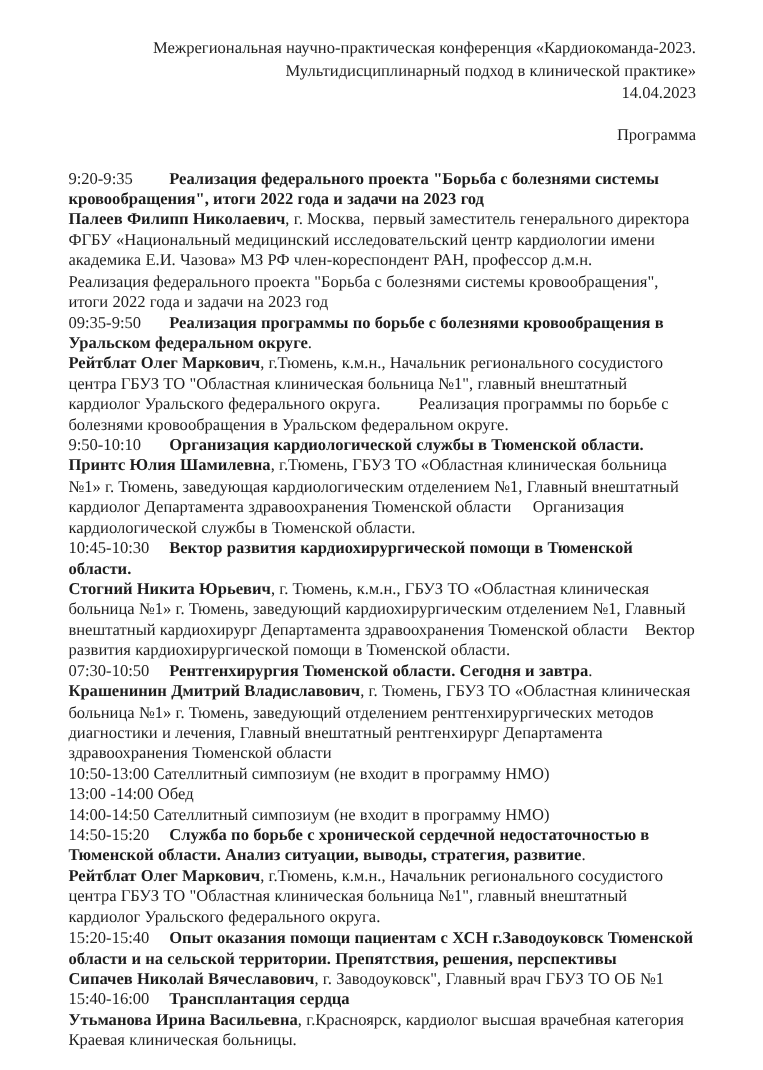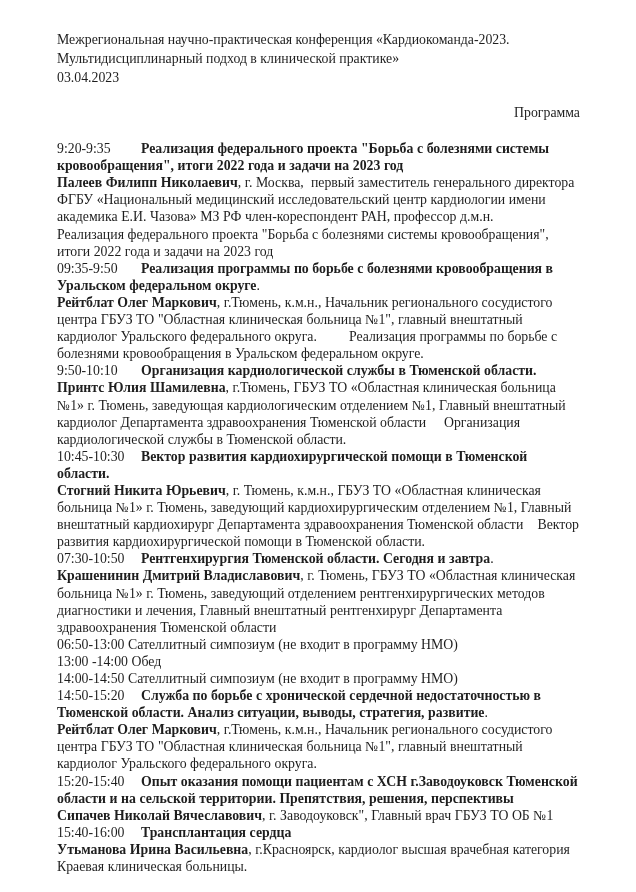--- a/index.html
+++ b/index.html
@@ -14,21 +14,21 @@
     box-sizing: border-box;
     padding: 30px 56px 20px 57px;
     background: #ffffff;
     font-family: "Liberation Serif", "DejaVu Serif", serif;
     font-size: 13.8px;
     line-height: 17.1px;
     color: #1e1e1e;
     overflow: hidden;
   }
   .doc-header {
-    text-align: left;
+    text-align: right;
   }
   .doc-title-line {
     margin: 0;
     line-height: 19px;
     font-weight: normal;
   }
   .section-heading {
     text-align: right;
     margin: 17px 0 19px 0;
     font-weight: normal;
@@ -50,35 +50,35 @@
     font-weight: normal;
   }
 </style>
 </head>
 <body>
 
 <div class="page">
   <div class="doc-header">
     <p class="doc-title-line">Межрегиональная научно-практическая конференция «Кардиокоманда-2023.</p>
     <p class="doc-title-line">Мультидисциплинарный подход в клинической практике»</p>
-    <p class="doc-title-line">03.04.2023</p>
+    <p class="doc-title-line">14.04.2023</p>
   </div>
   <p class="section-heading">Программа</p>
   <div class="program-list">
       <p class="para"><span class="tcol">9:20-9:35</span><span class="b">Реализация федерального проекта "Борьба с болезнями системы кровообращения", итоги 2022 года и задачи на 2023 год</span></p>
       <p class="para"><span class="b">Палеев Филипп Николаевич</span><span>, г. Москва,  первый заместитель генерального директора ФГБУ «Национальный медицинский исследовательский центр кардиологии имени академика Е.И. Чазова» МЗ РФ член-кореспондент РАН, профессор д.м.н.      Реализация федерального проекта "Борьба с болезнями системы кровообращения", итоги 2022 года и задачи на 2023 год</span></p>
       <p class="para"><span class="tcol">09:35-9:50</span><span class="b">Реализация программы по борьбе с болезнями кровообращения в Уральском федеральном округе</span><span>.</span></p>
       <p class="para"><span class="b">Рейтблат Олег Маркович</span><span>, г.Тюмень, к.м.н., Начальник регионального сосудистого центра ГБУЗ ТО "Областная клиническая больница №1", главный внештатный кардиолог Уральского федерального округа.         Реализация программы по борьбе с болезнями кровообращения в Уральском федеральном округе.</span></p>
       <p class="para"><span class="tcol">9:50-10:10</span><span class="b">Организация кардиологической службы в Тюменской области.</span></p>
       <p class="para"><span class="b">Принтс Юлия Шамилевна</span><span>, г.Тюмень, ГБУЗ ТО «Областная клиническая больница №1» г. Тюмень, заведующая кардиологическим отделением №1, Главный внештатный кардиолог Департамента здравоохранения Тюменской области     Организация кардиологической службы в Тюменской области.</span></p>
       <p class="para"><span class="tcol">10:45-10:30</span><span class="b">Вектор развития кардиохирургической помощи в Тюменской области.</span></p>
       <p class="para"><span class="b">Стогний Никита Юрьевич</span><span>, г. Тюмень, к.м.н., ГБУЗ ТО «Областная клиническая больница №1» г. Тюмень, заведующий кардиохирургическим отделением №1, Главный внештатный кардиохирург Департамента здравоохранения Тюменской области    Вектор развития кардиохирургической помощи в Тюменской области.</span></p>
       <p class="para"><span class="tcol">07:30-10:50</span><span class="b">Рентгенхирургия Тюменской области. Сегодня и завтра</span><span>.</span></p>
       <p class="para"><span class="b">Крашенинин Дмитрий Владиславович</span><span>, г. Тюмень, ГБУЗ ТО «Областная клиническая больница №1» г. Тюмень, заведующий отделением рентгенхирургических методов диагностики и лечения, Главный внештатный рентгенхирург Департамента здравоохранения Тюменской области</span></p>
-      <p class="para"><span>06:50-13:00 Сателлитный симпозиум (не входит в программу НМО)</span></p>
+      <p class="para"><span>10:50-13:00 Сателлитный симпозиум (не входит в программу НМО)</span></p>
       <p class="para"><span>13:00 -14:00 Обед</span></p>
       <p class="para"><span>14:00-14:50 Сателлитный симпозиум (не входит в программу НМО)</span></p>
       <p class="para"><span class="tcol">14:50-15:20</span><span class="b">Служба по борьбе с хронической сердечной недостаточностью в Тюменской области. Анализ ситуации, выводы, стратегия, развитие</span><span>.</span></p>
       <p class="para"><span class="b">Рейтблат Олег Маркович</span><span>, г.Тюмень, к.м.н., Начальник регионального сосудистого центра ГБУЗ ТО "Областная клиническая больница №1", главный внештатный кардиолог Уральского федерального округа.</span></p>
       <p class="para"><span class="tcol">15:20-15:40</span><span class="b">Опыт оказания помощи пациентам с ХСН г.Заводоуковск Тюменской области и на сельской территории. Препятствия, решения, перспективы</span></p>
       <p class="para"><span class="b">Сипачев Николай Вячеславович</span><span>, г. Заводоуковск", Главный врач ГБУЗ ТО ОБ №1</span></p>
       <p class="para"><span class="tcol">15:40-16:00</span><span class="b">Трансплантация сердца</span></p>
       <p class="para"><span class="b">Утьманова Ирина Васильевна</span><span>, г.Красноярск, кардиолог высшая врачебная категория Краевая клиническая больницы.</span></p>
     </div>
 </div>

